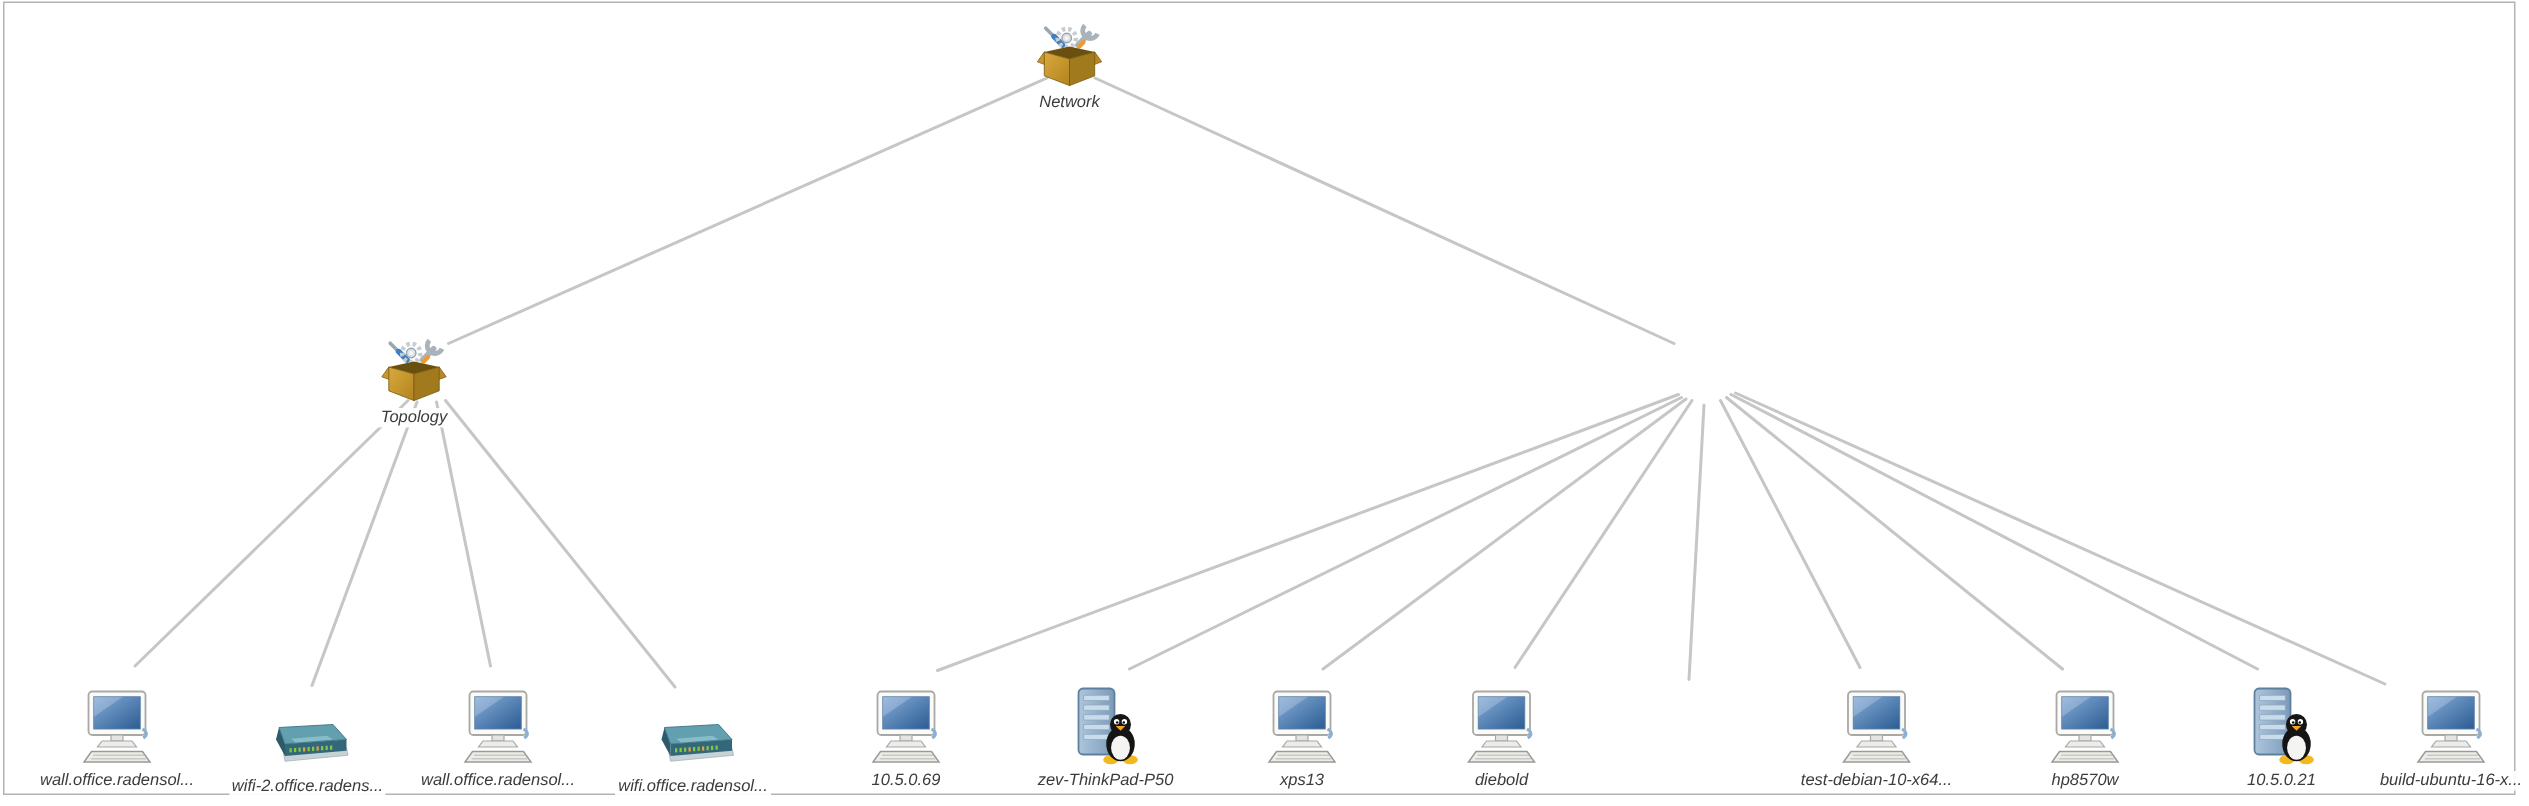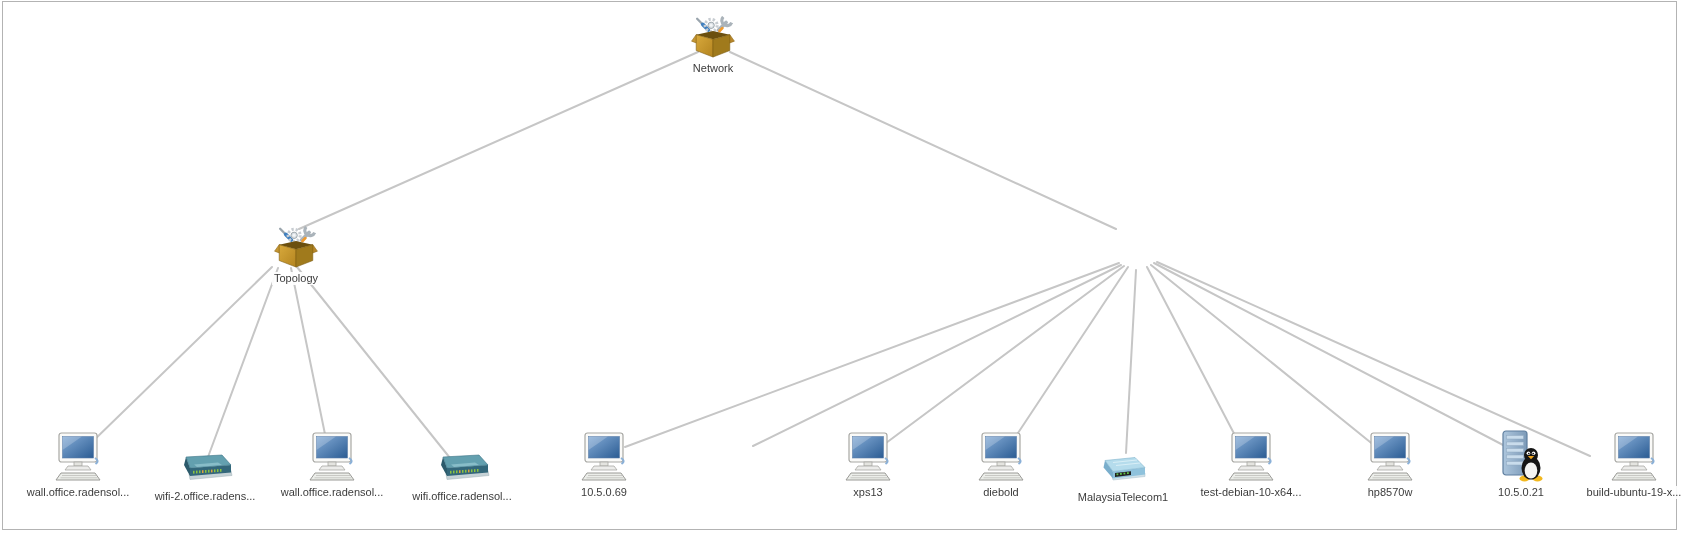--- a/index.html
+++ b/index.html
@@ -2,37 +2,38 @@
 <html><head>
 <meta charset="utf-8">
 <style>
   html,body{margin:0;padding:0;background:#fff;}
   #stage{
     position:relative;
     width:1686px;height:537px;
     background:#fff;
     font-family:"Liberation Sans","DejaVu Sans",sans-serif;
     overflow:hidden;
+    font-style:italic;
   }
   #frame{
     position:absolute;left:2px;top:1px;width:1675px;height:529px;
     border:1px solid #b3b3b3;
     box-sizing:border-box;
     pointer-events:none;
   }
   #edges{position:absolute;left:0;top:0;z-index:1;}
   .node{
     position:absolute;z-index:2;
     display:flex;flex-direction:column;align-items:center;
     cursor:pointer;
   }
   .node .icon-area{
     display:flex;align-items:flex-end;justify-content:center;
   }
-  .leaf{width:150px;top:428px;}
+  .leaf{width:150px;top:456px;}
   .leaf .icon-area{height:54px;}
   .group-node{width:120px;}
   .group-node .icon-area{height:42px;}
   .node-label{
     margin-top:4px;
     font-size:11px;line-height:13px;
     color:#3c3c3c;
     white-space:nowrap;
     background:rgba(255,255,255,0.92);
     padding:0 2px;
@@ -160,21 +161,21 @@
   </svg>
 
   <div class="node group-node" style="left:653px;top:16px;">
     <span class="icon-area">
       <svg width="46" height="42" viewBox="0 0 48 45">
           <use href="#sym-pkg"></use>
         </svg>
       </span>
     <span class="node-label">Network</span>
   </div>
-  <div class="node group-node" style="left:236px;top:226px;">
+  <div class="node group-node" style="left:216px;top:226px;">
     <span class="icon-area">
       <svg width="46" height="42" viewBox="0 0 48 45">
           <use href="#sym-pkg"></use>
         </svg>
       </span>
     <span class="node-label">Topology</span>
   </div>
 
   <div class="node leaf" style="left:3px;">
     <span class="icon-area">
@@ -209,71 +210,71 @@
     <span class="node-label">wifi.office.radensol...</span>
   </div>
   <div class="node leaf" style="left:529px;">
     <span class="icon-area">
       <svg width="52" height="50" viewBox="0 0 52 50">
           <use href="#sym-pc"></use>
         </svg>
       </span>
     <span class="node-label">10.5.0.69</span>
   </div>
-  <div class="node leaf" style="left:793px;">
-    <span class="icon-area">
-      <svg width="52" height="50" viewBox="0 0 52 50">
-          <use href="#sym-pc"></use>
-        </svg>
-      </span>
-    <span class="node-label">xps13</span>
-  </div>
-  <div class="node leaf" style="left:926px;">
-    <span class="icon-area">
-      <svg width="52" height="50" viewBox="0 0 52 50">
-          <use href="#sym-pc"></use>
-        </svg>
-      </span>
-    <span class="node-label">diebold</span>
-  </div>
-  <div class="node leaf" style="left:1048px;">
-    <span class="icon-area" style="padding-bottom:5px">
-      <svg width="52" height="28" viewBox="0 0 52 27">
-          <use href="#sym-md"></use>
-        </svg>
-      </span>
-    <span class="node-label">MalaysiaTelecom1</span>
-  </div>
-  <div class="node leaf" style="left:1176px;">
-    <span class="icon-area">
-      <svg width="52" height="50" viewBox="0 0 52 50">
-          <use href="#sym-pc"></use>
-        </svg>
-      </span>
-    <span class="node-label">test-debian-10-x64...</span>
-  </div>
-  <div class="node leaf" style="left:1315px;justify-content:flex-end;">
-    <span class="icon-area">
-      <svg width="52" height="50" viewBox="0 0 52 50">
-          <use href="#sym-pc"></use>
-        </svg>
-      </span>
-    <span class="node-label">hp8570w</span>
-  </div>
-  <div class="node leaf" style="left:1446px;">
+  <div class="node leaf" style="left:662px;">
     <span class="icon-area">
       <svg width="52" height="52" viewBox="0 0 52 52">
           <use href="#sym-srv"></use>
         </svg>
       </span>
+    <span class="node-label">zev-ThinkPad-P50</span>
+  </div>
+  <div class="node leaf" style="left:793px;">
+    <span class="icon-area">
+      <svg width="52" height="50" viewBox="0 0 52 50">
+          <use href="#sym-pc"></use>
+        </svg>
+      </span>
+    <span class="node-label">xps13</span>
+  </div>
+  <div class="node leaf" style="left:926px;">
+    <span class="icon-area">
+      <svg width="52" height="50" viewBox="0 0 52 50">
+          <use href="#sym-pc"></use>
+        </svg>
+      </span>
+    <span class="node-label">diebold</span>
+  </div>
+  <div class="node leaf" style="left:1176px;">
+    <span class="icon-area">
+      <svg width="52" height="50" viewBox="0 0 52 50">
+          <use href="#sym-pc"></use>
+        </svg>
+      </span>
+    <span class="node-label">test-debian-10-x64...</span>
+  </div>
+  <div class="node leaf" style="left:1315px;justify-content:flex-end;">
+    <span class="icon-area">
+      <svg width="52" height="50" viewBox="0 0 52 50">
+          <use href="#sym-pc"></use>
+        </svg>
+      </span>
+    <span class="node-label">hp8570w</span>
+  </div>
+  <div class="node leaf" style="left:1446px;">
+    <span class="icon-area">
+      <svg width="52" height="52" viewBox="0 0 52 52">
+          <use href="#sym-srv"></use>
+        </svg>
+      </span>
     <span class="node-label">10.5.0.21</span>
   </div>
   <div class="node leaf" style="left:1559px;">
     <span class="icon-area">
       <svg width="52" height="50" viewBox="0 0 52 50">
           <use href="#sym-pc"></use>
         </svg>
       </span>
-    <span class="node-label">build-ubuntu-19-x...</span>
+    <span class="node-label">build-ubuntu-16-x...</span>
   </div>
 
   <div id="frame"></div>
 </div>
 
 </body></html>

